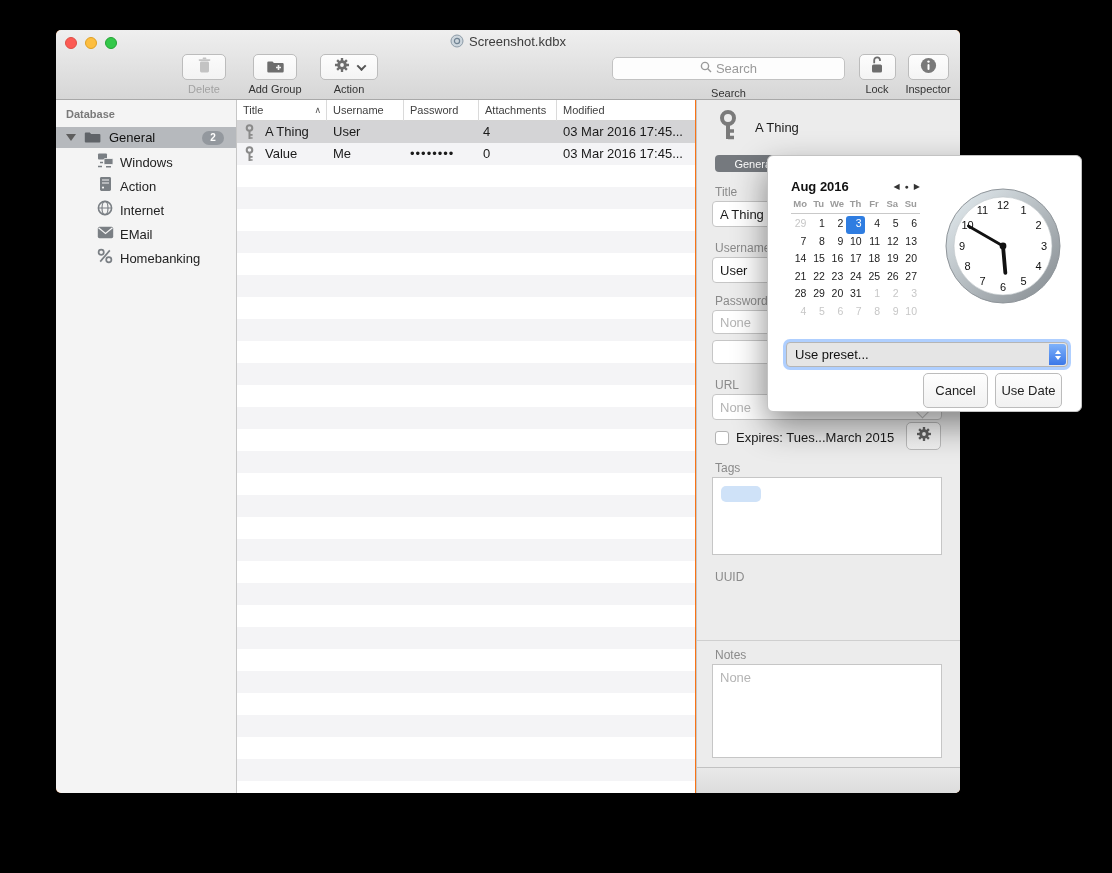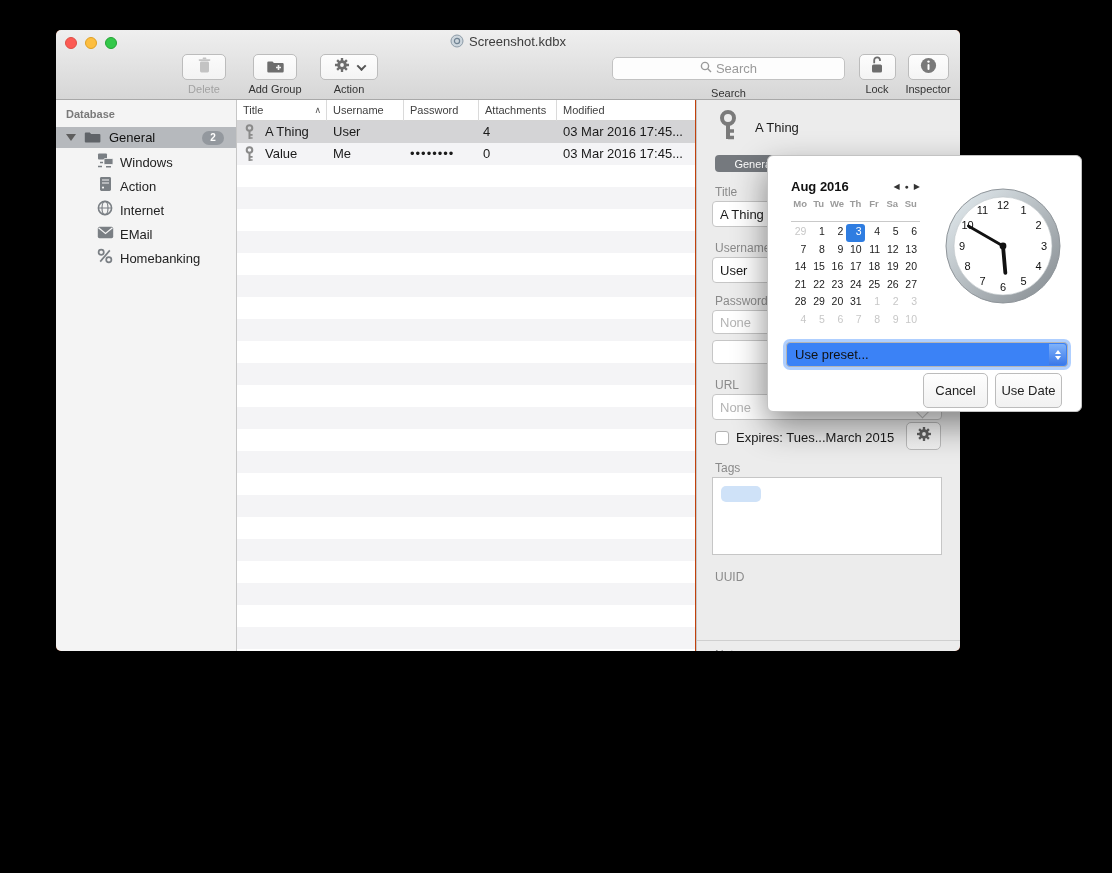--- a/index.html
+++ b/index.html
@@ -1,17 +1,17 @@
 <!DOCTYPE html>
 <html><head>
 <meta charset="utf-8">
 <style>
   * { margin:0; padding:0; box-sizing:border-box; }
   html,body { width:1112px; height:873px; background:#000; font-family:"Liberation Sans","DejaVu Sans",sans-serif; overflow:hidden; }
-  .window { position:absolute; left:56px; top:30px; width:904px; height:621px; border-radius:5px; background:#c2410c; overflow:hidden; box-shadow:0 0 0 1px rgba(0,0,0,.4);padding-left:28px; }
+  .window { position:absolute; left:56px; top:30px; width:904px; height:763px; border-radius:5px; background:#f97316; overflow:hidden; box-shadow:0 0 0 1px rgba(0,0,0,.4);padding-left:28px; }
 
   
   .hdr { position:absolute; left:0; top:0; width:100%; height:70px; background:linear-gradient(#efefef,#d6d6d6); border-bottom:1px solid #a8a8a8; }
   .lights { position:absolute; left:9px; top:7px; display:flex; gap:8px; }
   .light { width:12px; height:12px; border-radius:50%; }
   .light.r { background:#fc5a54; border:1px solid #dd4f45;}
   .light.y { background:#fdbe40; border:1px solid #dfa023;}
   .light.g { background:#34c84a; border:1px solid #24a334;}
   .titlewrap { position:absolute; top:4px; left:0; width:100%; text-align:center; font-size:13px; color:#3d3d3d; }
   .proxyicon { display:inline-block; vertical-align:-2px; margin-right:5px; }
@@ -81,28 +81,28 @@
   .notesbox::placeholder { color:#b4b4b4; }
   .insp-footer { position:absolute; left:0; top:667px; width:100%; height:26px; background:linear-gradient(#e9e9e9,#dcdcdc); border-top:1px solid #c2c2c2; }
 
   
   .popover { position:absolute; left:767px; top:155px; width:315px; height:257px; background:#fff; border:1px solid #c3c3c3; border-radius:6px; box-shadow:0 14px 34px rgba(0,0,0,.45); z-index:50; }
   .pop-arrow { position:absolute; left:147px; bottom:-9px; width:17px; height:17px; background:#fff; border-right:1px solid #c3c3c3; border-bottom:1px solid #c3c3c3; transform:rotate(45deg); z-index:49; }
   .cal { position:absolute; left:23px; top:21px; width:129px; }
   .cal-hdr { display:flex; align-items:center; height:18px; }
   .cal-month { font-size:13px; font-weight:bold; color:#111; }
   .cal-nav { margin-left:auto; display:flex; gap:5px; font-size:8px; color:#333; align-items:center; }
-  .cal-week { display:grid; grid-template-columns:repeat(7,1fr); font-size:9.5px; font-weight:bold; color:#9b9b9b; margin-top:3px; padding-bottom:12px; border-bottom:1px solid #c9c9c9; }
+  .cal-week { display:grid; grid-template-columns:repeat(7,1fr); font-size:9.5px; font-weight:bold; color:#9b9b9b; margin-top:3px; padding-bottom:4px; border-bottom:1px solid #c9c9c9; }
   .cal-week span { text-align:center; }
   .cal-grid { display:grid; grid-template-columns:repeat(7,1fr); grid-auto-rows:17.5px; margin-top:2px; }
   .day { font-size:10.5px; color:#222; text-align:right; padding-right:3px; line-height:15px; }
   .day.muted { color:#c7c7c7; }
   .day.sel { background:#2f7de1; color:#fff; border-radius:3px; }
   .clockwrap { position:absolute; left:175px; top:30px; width:120px; height:120px; }
-  .presetsel { position:absolute; left:18px; top:186px; width:282px; height:25px; background:#3b82f6; border:1px solid #b5b5b5; border-radius:4px; box-shadow:0 0 0 3px rgba(110,168,255,.55); font-size:13px; color:#111; line-height:23px; padding-left:8px; }
+  .presetsel { position:absolute; left:18px; top:186px; width:282px; height:25px; background:#e5e5e5; border:1px solid #b5b5b5; border-radius:4px; box-shadow:0 0 0 3px rgba(110,168,255,.55); font-size:13px; color:#111; line-height:23px; padding-left:8px; }
   .stepper { position:absolute; right:1px; top:1px; width:17px; height:21px; background:linear-gradient(#7fb2fa,#3b78e8); border-radius:0 3px 3px 0; display:flex; flex-direction:column; align-items:center; justify-content:center; gap:2px; }
   .stup { width:0; height:0; border-left:3.5px solid transparent; border-right:3.5px solid transparent; border-bottom:4.5px solid #fff; }
   .stdn { width:0; height:0; border-left:3.5px solid transparent; border-right:3.5px solid transparent; border-top:4.5px solid #fff; }
   .popbtn { position:absolute; top:217px; height:35px; background:linear-gradient(#fefefe,#f1f1f1); border:1px solid #bcbcbc; border-radius:5px; font-size:13px; color:#222; display:flex; align-items:center; justify-content:center; }
   .btn-cancel { left:155px; width:65px; }
   .btn-usedate { left:227px; width:67px; }
 </style>
 </head>
 <body>
 

